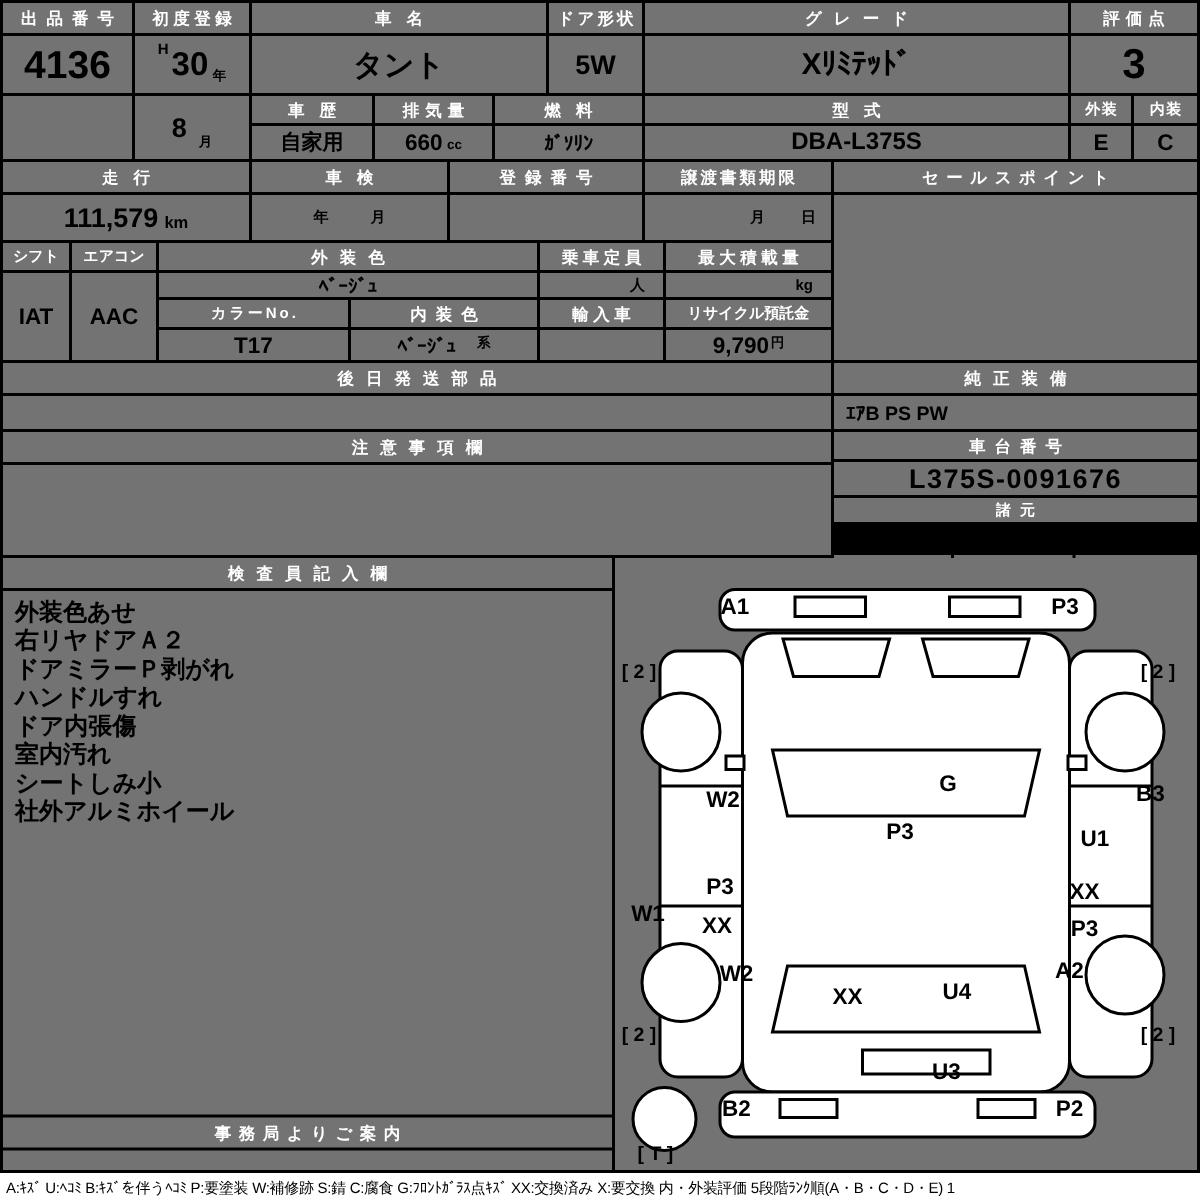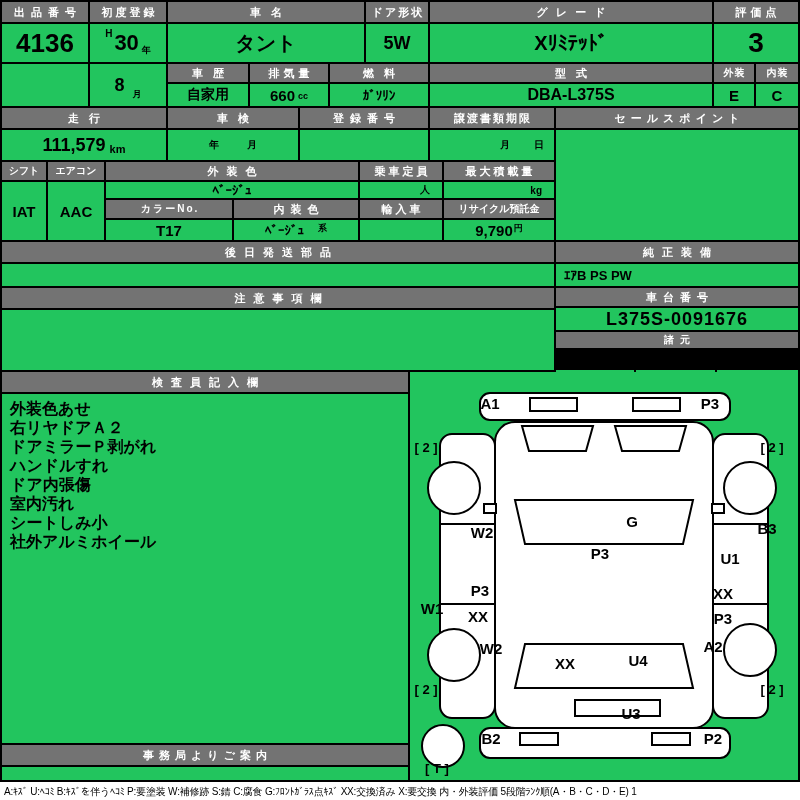--- a/index.html
+++ b/index.html
@@ -1,20 +1,20 @@
 <!DOCTYPE html>
 <html><head>
 <meta charset="utf-8">
 <style>
   * { margin:0; padding:0; box-sizing:border-box; }
   html,body { width:800px; height:800px; }
   .page { position:relative; width:800px; height:800px; background:#fff; color:#000;
           font-family:"Liberation Sans", sans-serif; }
   .sheet { position:absolute; left:0; top:0; width:800px; height:782px; background:#000; }
-  .c { position:absolute; background:#22c55e; overflow:hidden; }
+  .c { position:absolute; background:#737373; overflow:hidden; }
   .v { display:flex; align-items:center; justify-content:center; font-weight:bold; white-space:nowrap; }
   .h { position:absolute; background:#737373; color:#fff; display:flex; align-items:center; justify-content:center;
        font-size:11px; font-weight:bold; white-space:nowrap; letter-spacing:6px; text-indent:6px; }
   .era { font-size:10px; align-self:flex-start; padding-top:4px; margin-right:2px; font-weight:bold; }
   .suf { font-size:9px; align-self:flex-end; padding-bottom:5px; margin-left:3px; font-weight:bold; }
   .unit { font-size:11px; align-self:flex-end; padding-bottom:5px; margin-left:4px; font-weight:bold; }
   .sm { font-size:10px; font-weight:bold; }
   .left { justify-content:flex-start; }
   .right { justify-content:flex-end; }
   .notes { padding:5px 0 0 8px; }

